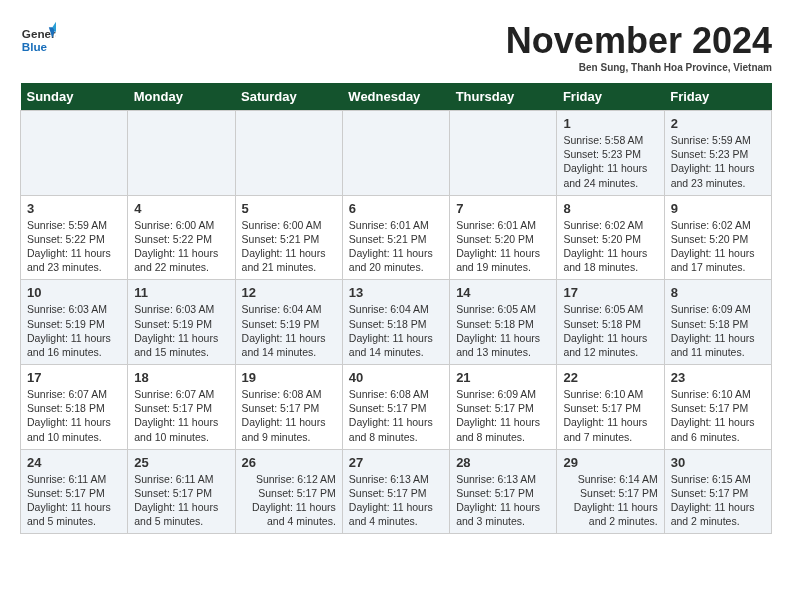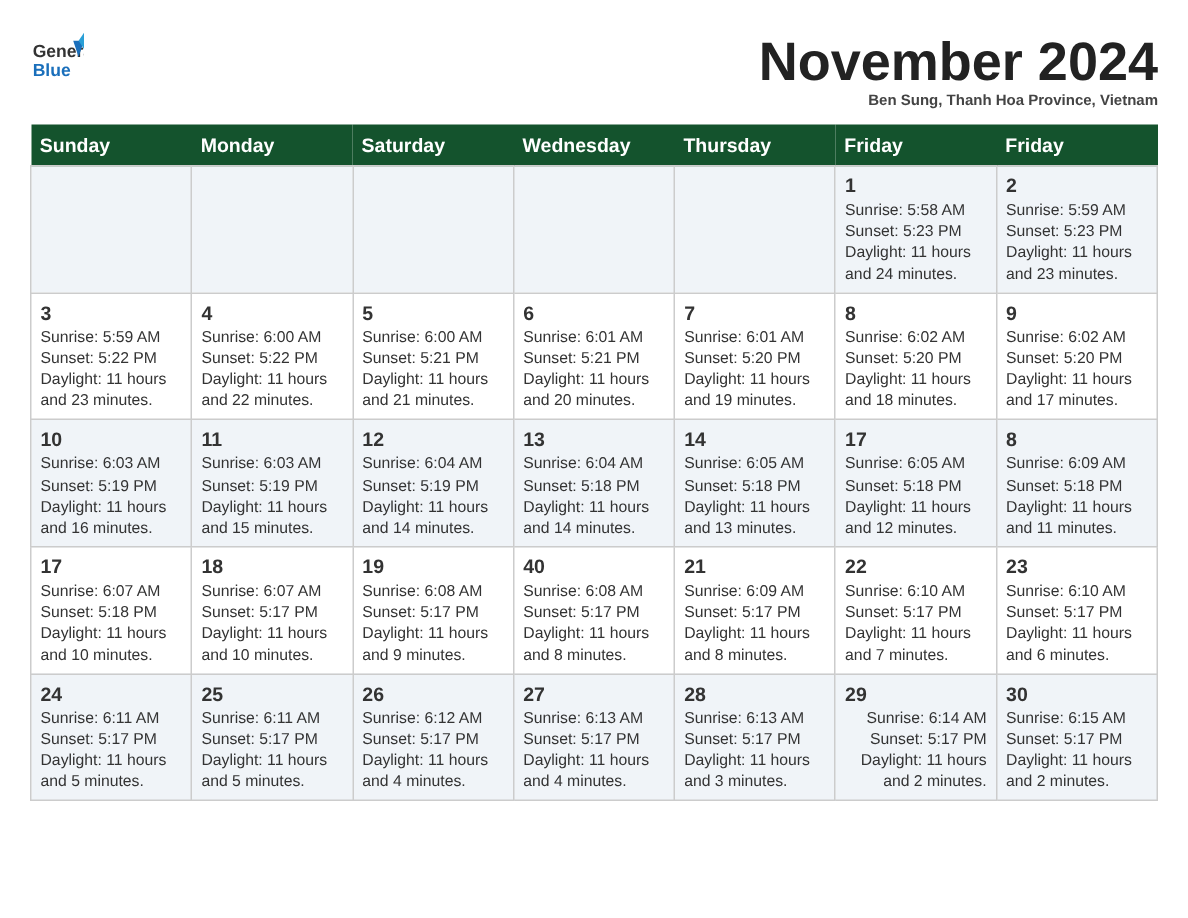--- a/index.html
+++ b/index.html
@@ -267,21 +267,21 @@
 Daylight: 11 hours and 5 minutes.</div>
         </td>
         <td>
           <span class="day-num">25</span>
           <div class="day-info" style="white-space: pre-line;">Sunrise: 6:11 AM
 Sunset: 5:17 PM
 Daylight: 11 hours and 5 minutes.</div>
         </td>
         <td>
           <span class="day-num">26</span>
-          <div class="day-info" style="white-space: pre-line;">Sunrise: 6:12 AM
+          <div class="day-info" style="white-space: pre-line; text-align: right;">Sunrise: 6:12 AM
 Sunset: 5:17 PM
 Daylight: 11 hours and 4 minutes.</div>
         </td>
         <td>
           <span class="day-num">27</span>
           <div class="day-info" style="white-space: pre-line;">Sunrise: 6:13 AM
 Sunset: 5:17 PM
 Daylight: 11 hours and 4 minutes.</div>
         </td>
         <td>

